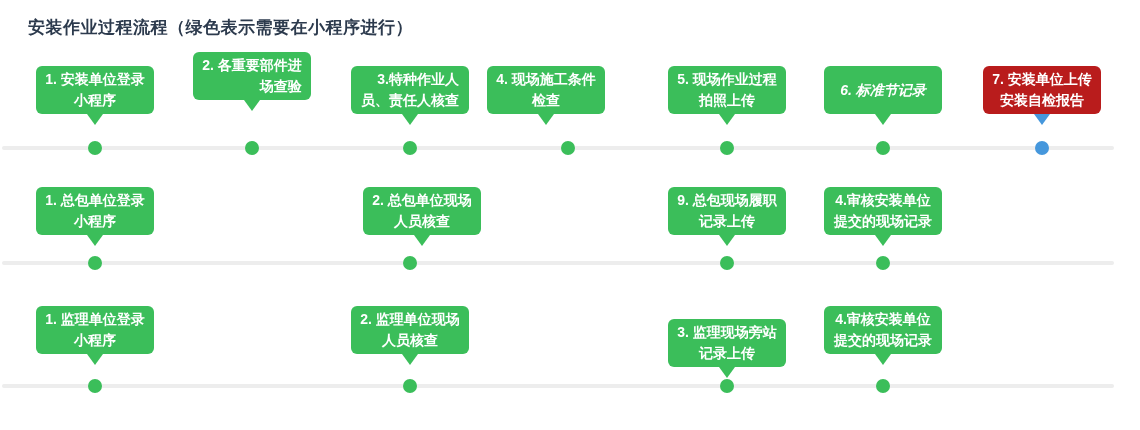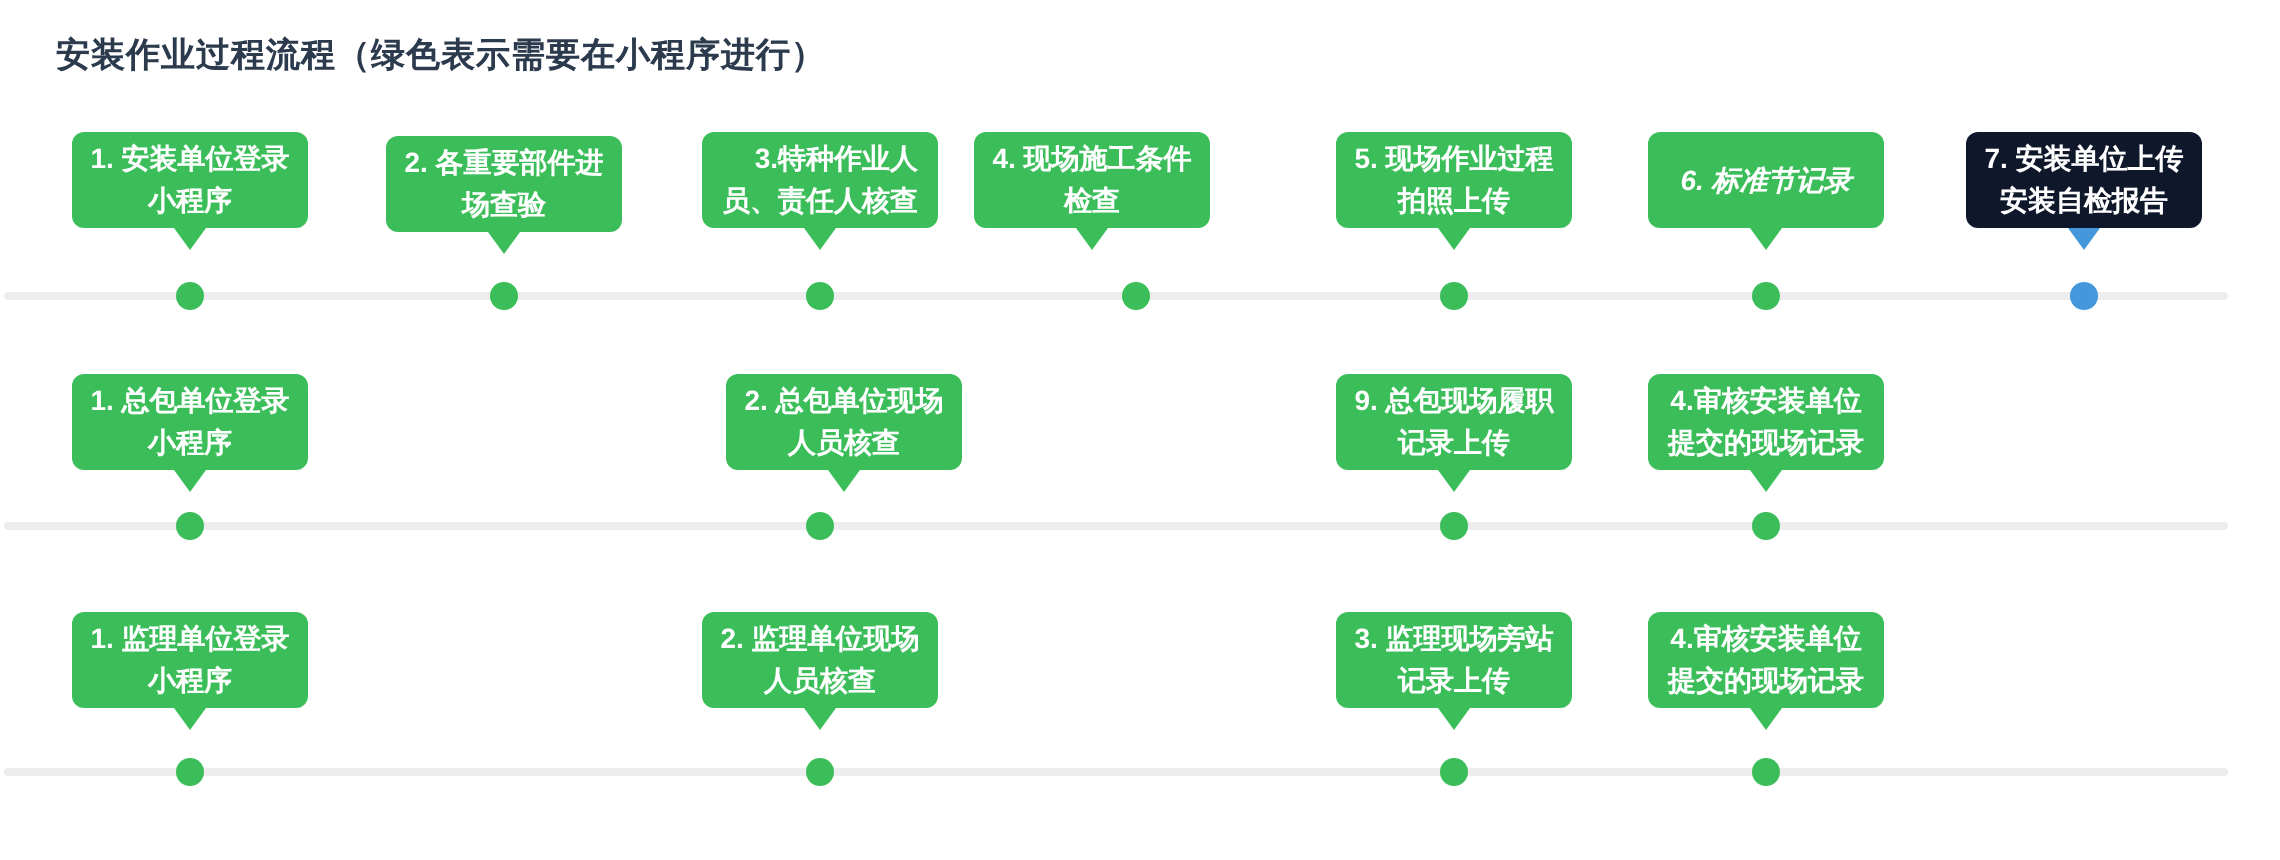--- a/index.html
+++ b/index.html
@@ -33,41 +33,41 @@
     text-align: center; white-space: pre;
   }
   .bubble::after {
     content: ""; position: absolute; top: 100%; left: 50%;
     transform: translateX(-50%);
     border: 8px solid transparent; border-bottom: 0;
     border-top: 11px solid #3bbe5a;
   }
   .bubble.green { background: #3bbe5a; }
   .bubble.green::after { border-top-color: #3bbe5a; }
-  .bubble.blue { background: #0f172a; }
+  .bubble.blue { background: #b91c1c; }
   .bubble.blue::after { border-top-color: #4597dc; }
 
   .dot {
     position: absolute; width: 14px; height: 14px; border-radius: 50%;
   }
   .dot.green { background: #3bbe5a; }
   .dot.blue { background: #4597dc; }
 </style>
 </head>
 <body>
 
 <div class="stage">
   <h1 class="page-title">安装作业过程流程（绿色表示需要在小程序进行）</h1>
   <div id="rows-container">
       <div class="row">
         <div class="timeline-line" style="top: 146px;"></div>
         <div class="bubble green" style="left: 36px; top: 66px;">1. 安装单位登录
 小程序</div>
         <div class="dot green" style="left: 88px; top: 141px;"></div>
-        <div class="bubble green" style="left: 193px; top: 68px;">2. 各重要部件进
+        <div class="bubble green" style="left: 193px; top: 52px; text-align: right;">2. 各重要部件进
 场查验</div>
         <div class="dot green" style="left: 245px; top: 141px;"></div>
         <div class="bubble green" style="left: 351px; top: 66px; text-align: right;">3.特种作业人
 员、责任人核查</div>
         <div class="dot green" style="left: 403px; top: 141px;"></div>
         <div class="bubble green" style="left: 487px; top: 66px;">4. 现场施工条件
 检查</div>
         <div class="dot green" style="left: 561px; top: 141px;"></div>
         <div class="bubble green" style="left: 668px; top: 66px;">5. 现场作业过程
 拍照上传</div>
@@ -94,21 +94,21 @@
         <div class="dot green" style="left: 876px; top: 256px;"></div>
       </div>
       <div class="row">
         <div class="timeline-line" style="top: 384px;"></div>
         <div class="bubble green" style="left: 36px; top: 306px;">1. 监理单位登录
 小程序</div>
         <div class="dot green" style="left: 88px; top: 379px;"></div>
         <div class="bubble green" style="left: 351px; top: 306px;">2. 监理单位现场
 人员核查</div>
         <div class="dot green" style="left: 403px; top: 379px;"></div>
-        <div class="bubble green" style="left: 668px; top: 306px;">3. 监理现场旁站
+        <div class="bubble green" style="left: 668px; top: 319px;">3. 监理现场旁站
 记录上传</div>
         <div class="dot green" style="left: 720px; top: 379px;"></div>
         <div class="bubble green" style="left: 824px; top: 306px;">4.审核安装单位
 提交的现场记录</div>
         <div class="dot green" style="left: 876px; top: 379px;"></div>
       </div>
     </div>
 </div>
 
 </body></html>

